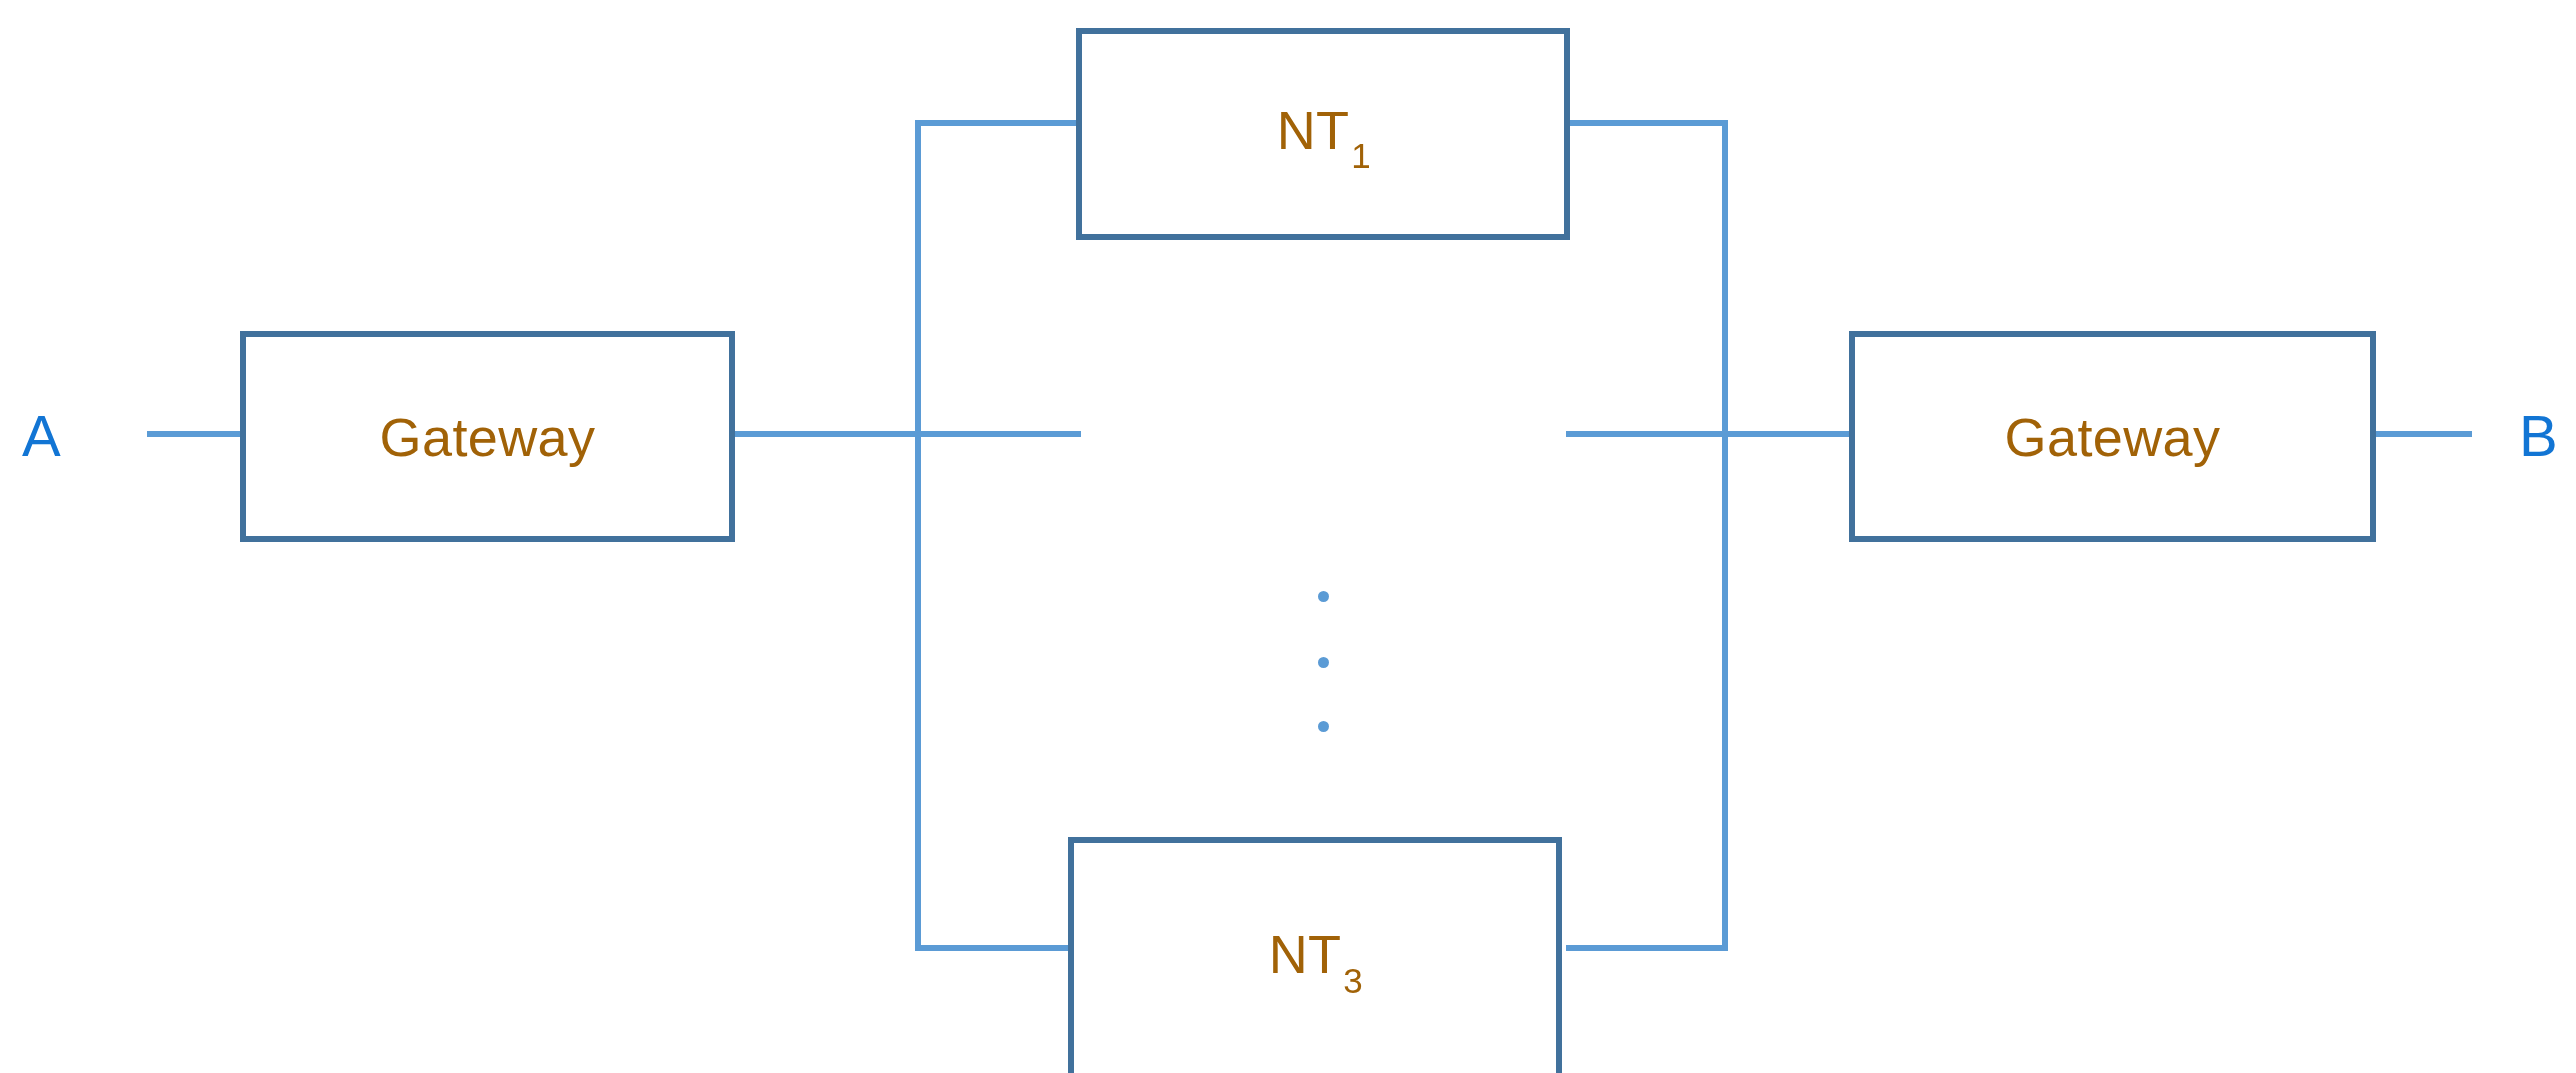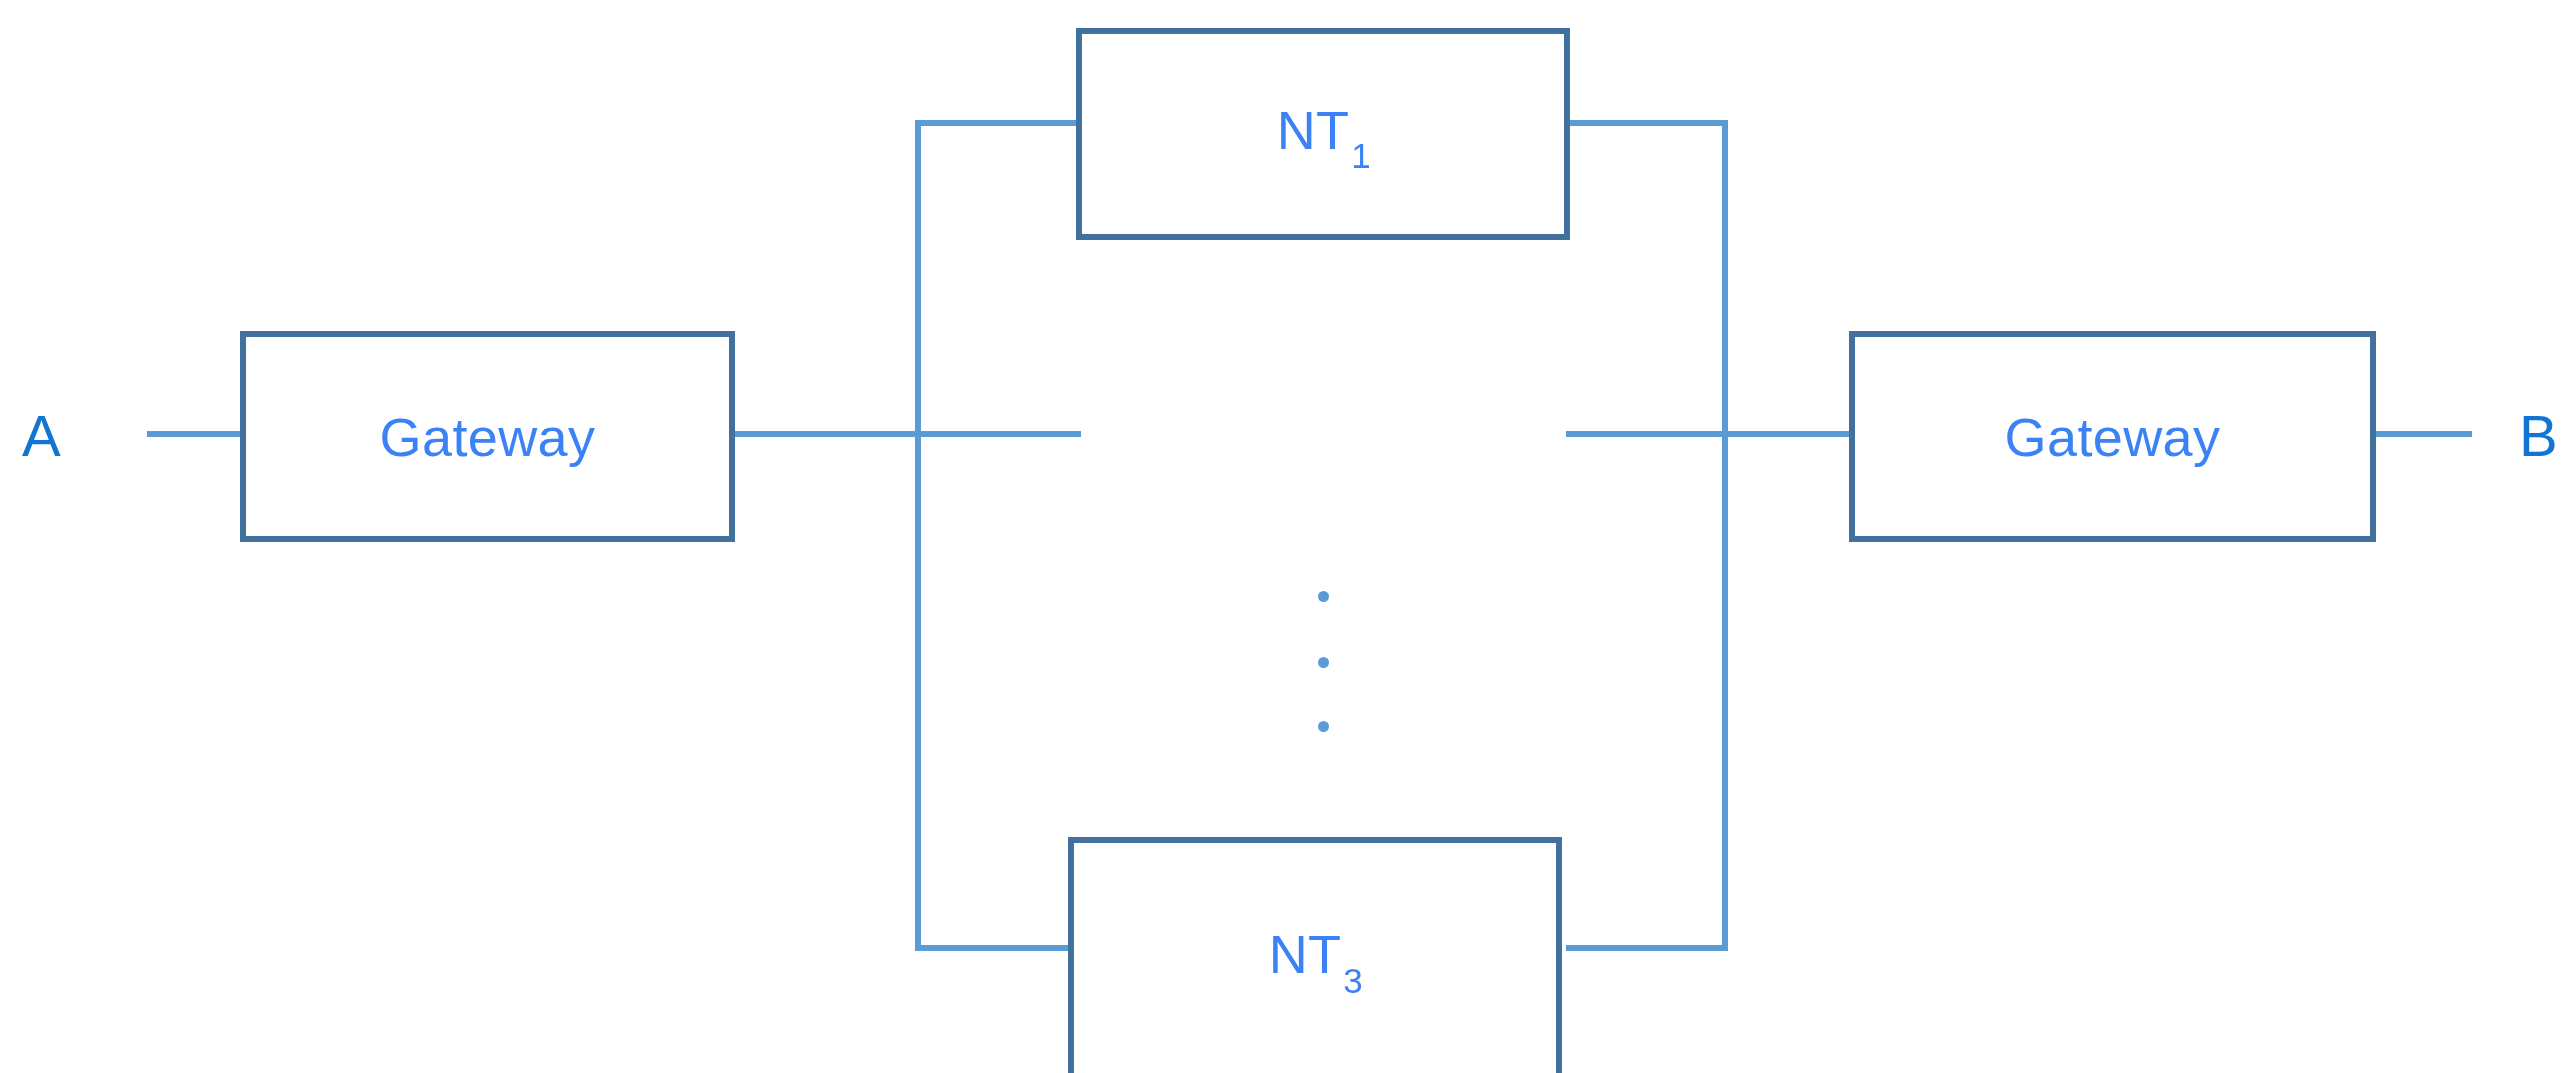--- a/index.html
+++ b/index.html
@@ -21,21 +21,21 @@
     position: absolute;
     box-sizing: border-box;
     border: 6.1px solid #41719C;
     background: #ffffff;
     display: flex;
     align-items: center;
     justify-content: center;
     z-index: 3;
   }
   .node-label {
-    color: #3b82f6;
+    color: #a16207;
     font-size: 54px;
     line-height: 1;
     letter-spacing: 0.4px;
     white-space: nowrap;
   }
   .node-label .sub {
     font-size: 35px;
     vertical-align: sub;
     position: relative;
     top: 7.9px;

